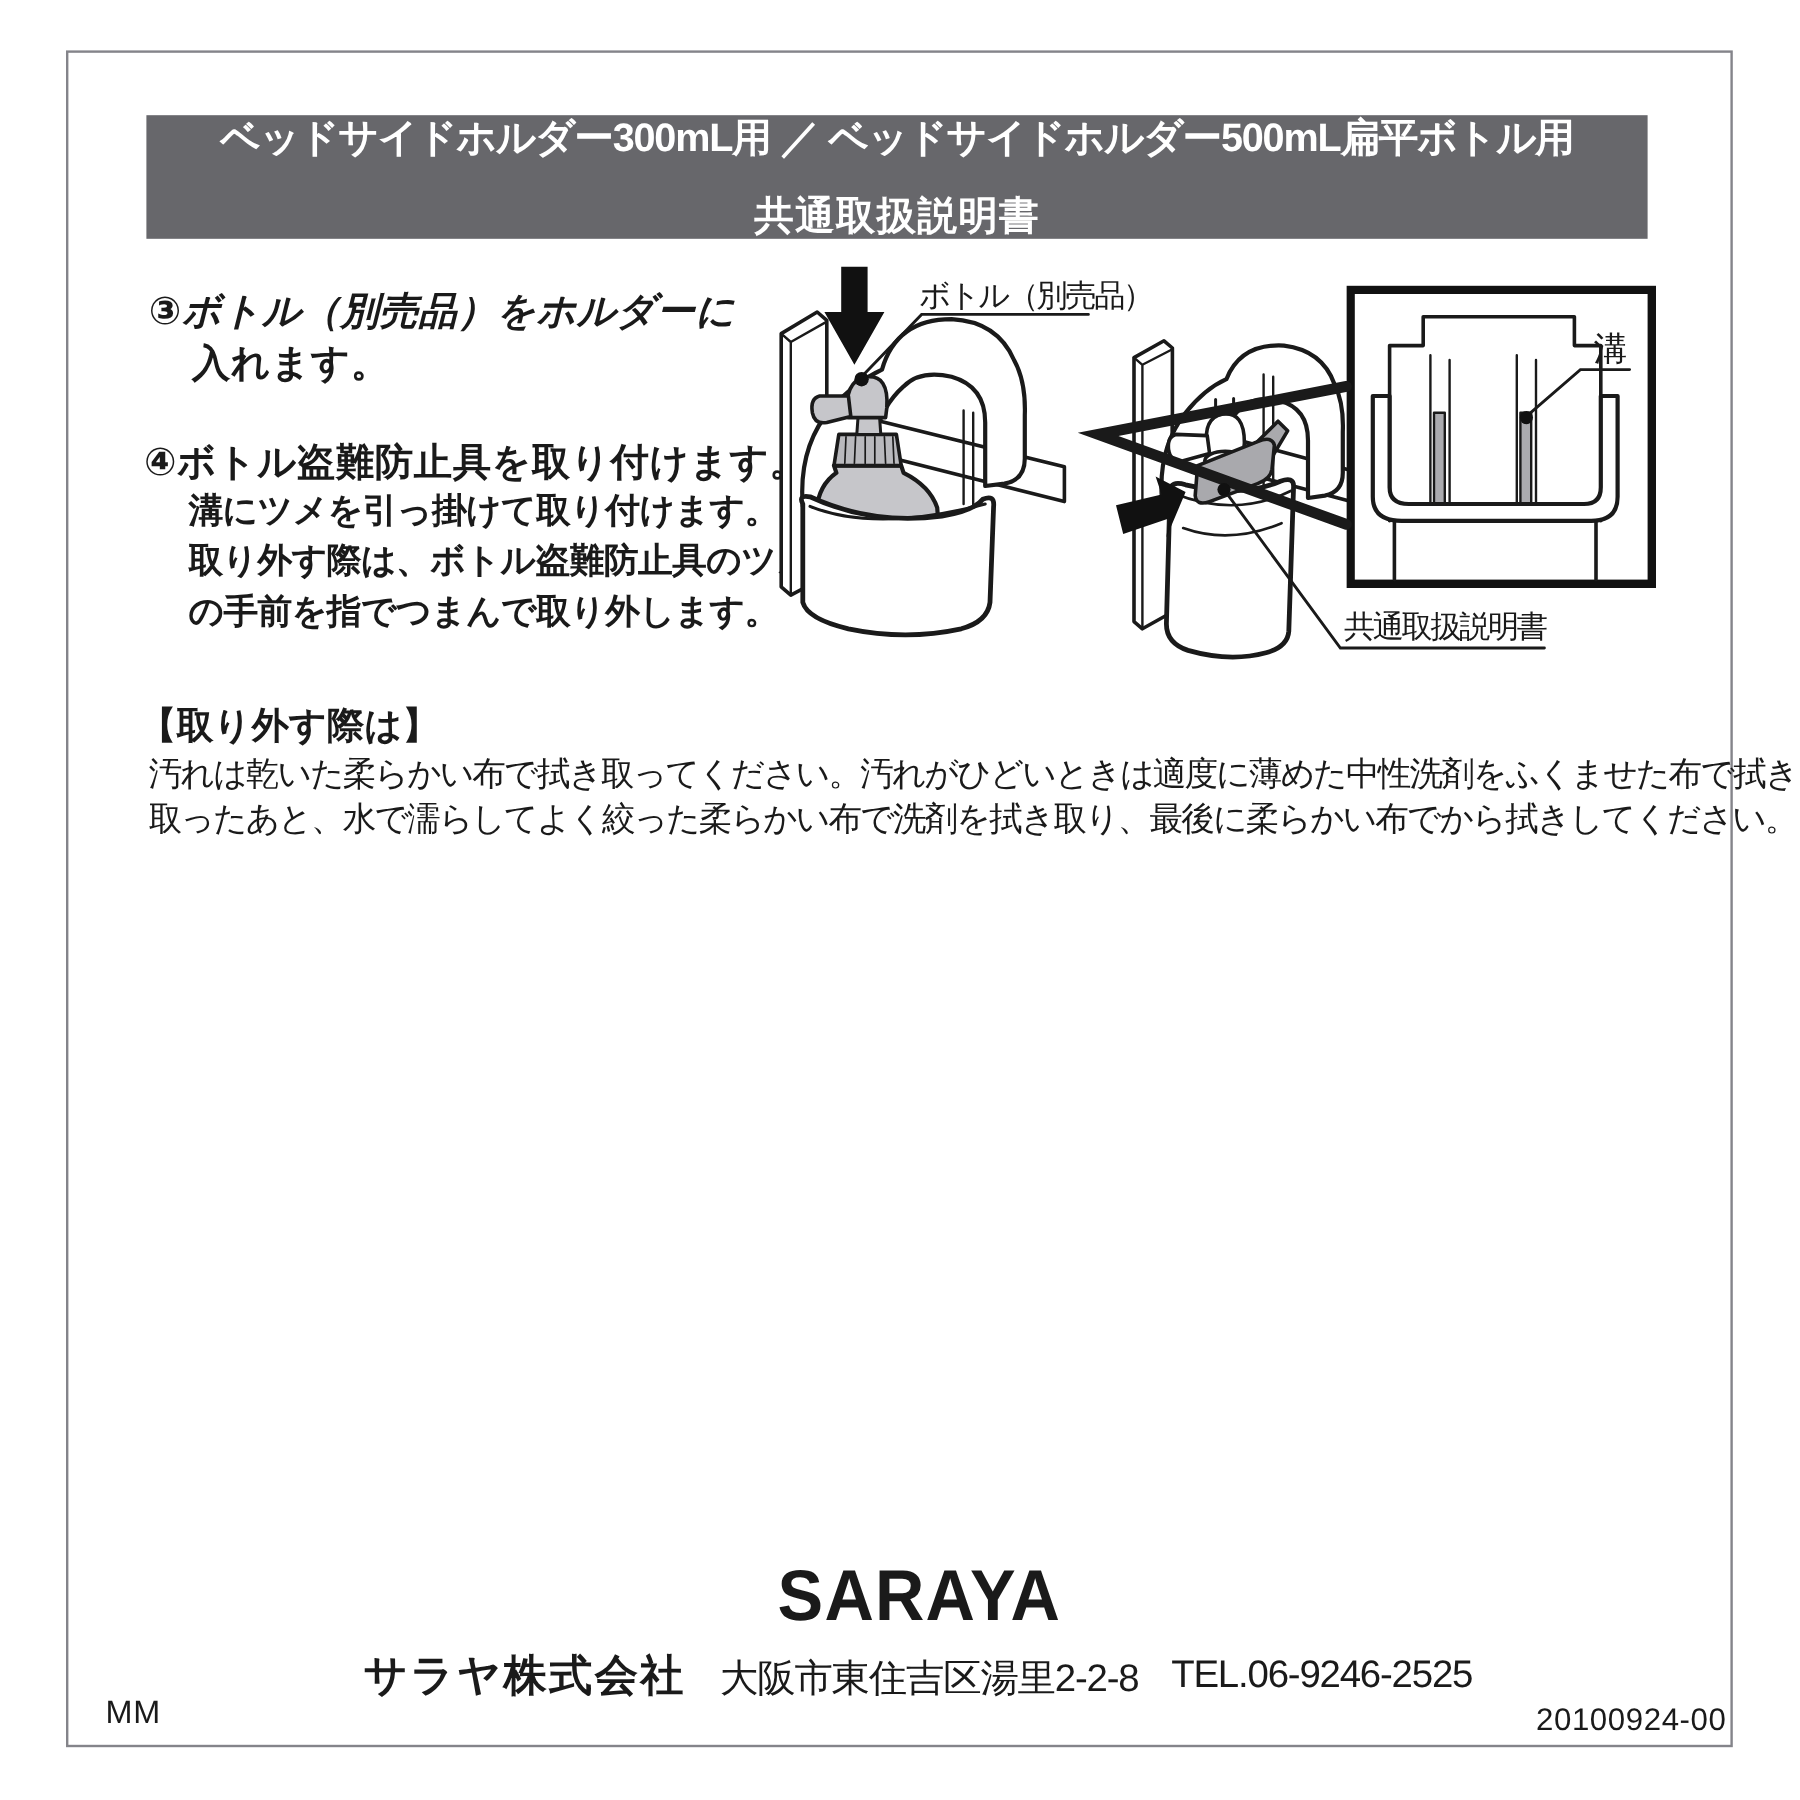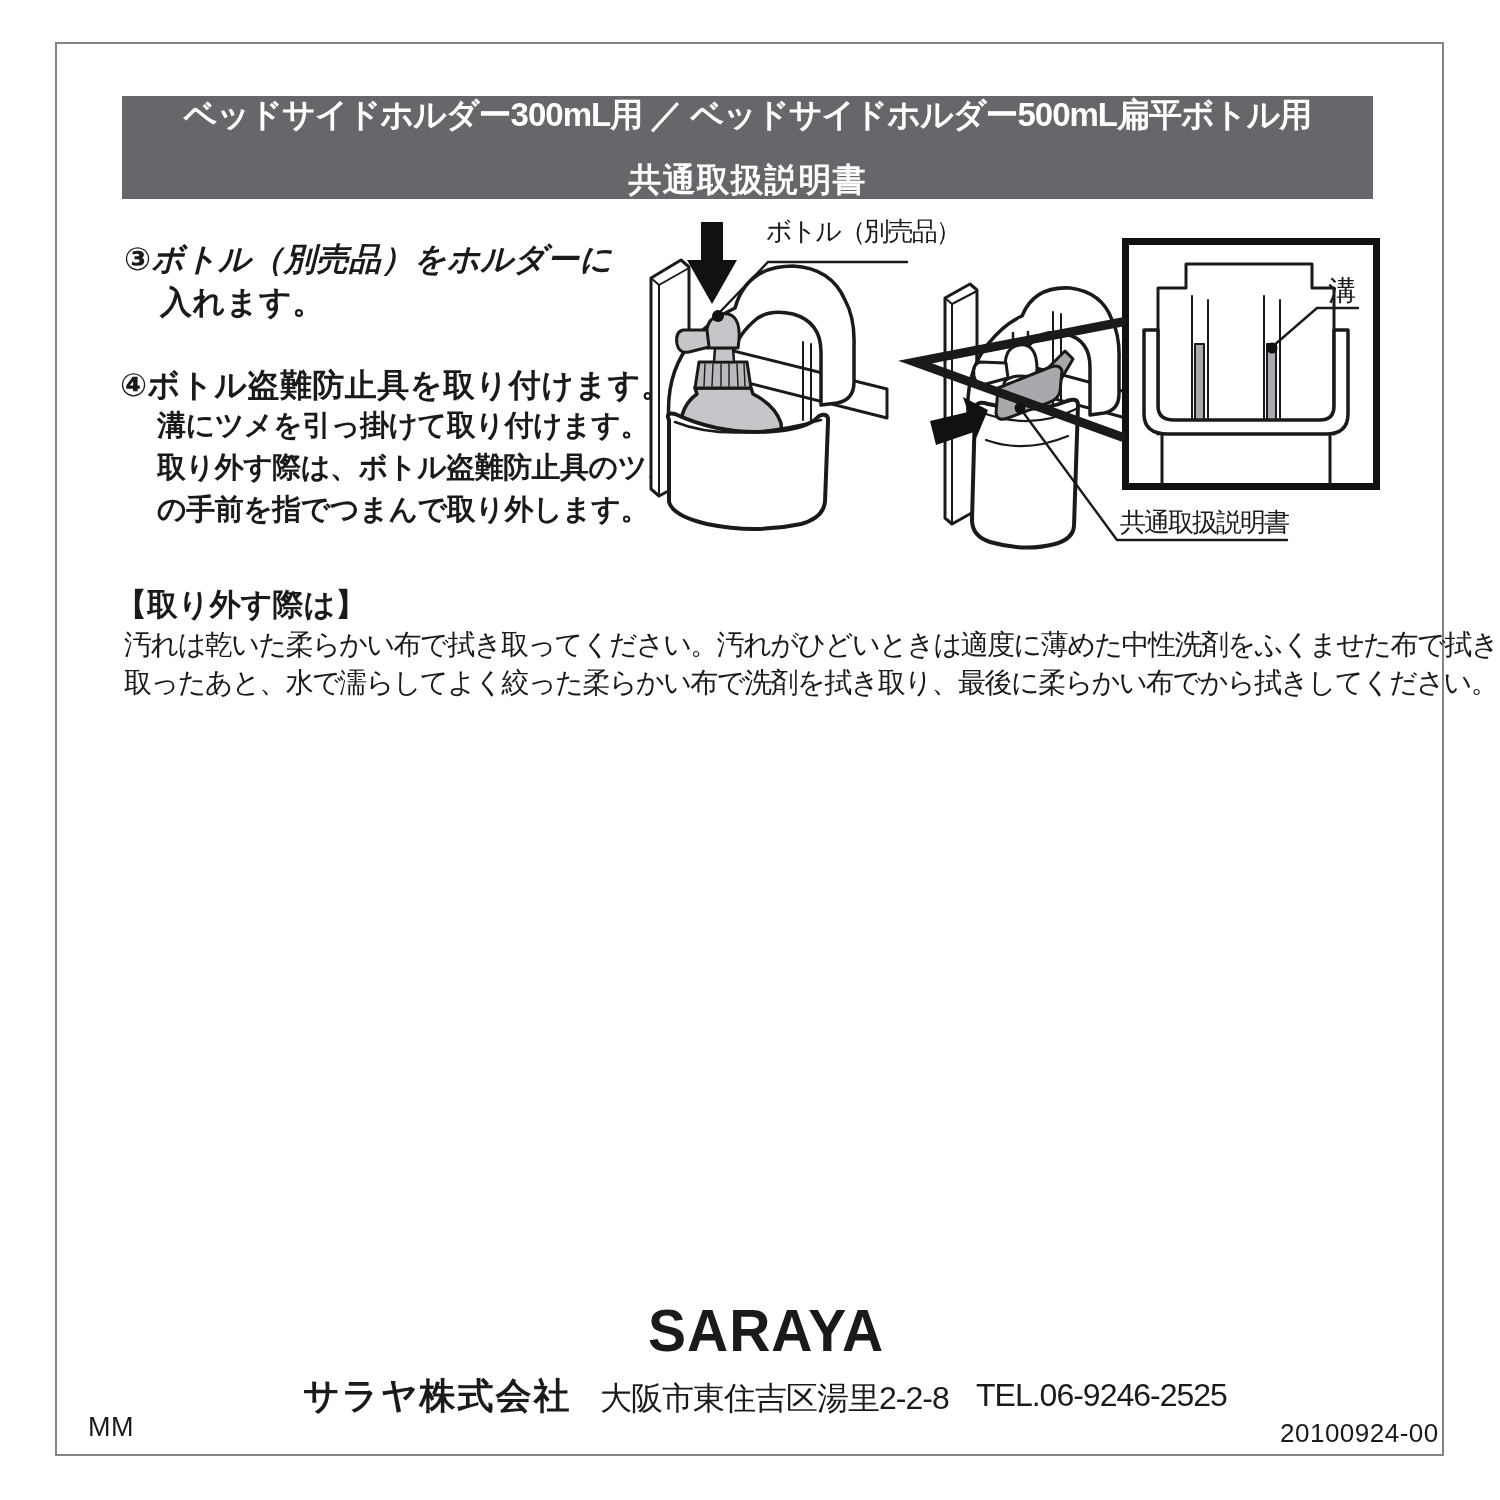--- a/index.html
+++ b/index.html
@@ -143,21 +143,21 @@
 
     <path d="M390,186 L487,318 L657,318" stroke-width="2.4"></path>
 
     <path d="M492,100 L285,140 L492,215" stroke-width="9" stroke-linejoin="miter"></path>
   </g>
   <circle cx="88" cy="94" r="6" fill="#111"></circle>
   <circle cx="642" cy="126" r="5.5" fill="#111"></circle>
   <circle cx="390" cy="186" r="5.5" fill="#111"></circle>
 </svg>
 
-<div class="abs diagram-label" style="left:766px;top:214px;">ボトル（別売品）</div>
+<div class="abs diagram-label" style="left:766px;top:229px;">ボトル（別売品）</div>
 <div class="abs diagram-label" style="left:1328px;top:272px;letter-spacing:0;font-size:28px;">溝</div>
 <div class="abs diagram-label" style="left:1120px;top:505px;">共通取扱説明書</div>
 
 <div class="abs logo" style="left:648px;top:1297px;">SARAYA</div>
 <div class="abs company-name" style="left:303px;top:1372px;">サラヤ株式会社</div>
 <div class="abs company-addr" style="left:600px;top:1377px;">大阪市東住吉区湯里2-2-8</div>
 <div class="abs company-tel" style="left:976px;top:1377px;">TEL.06-9246-2525</div>
 <div class="abs corner-code" style="left:88px;top:1412px;">MM</div>
 <div class="abs corner-code" style="left:1280px;top:1418px;width:145px;text-align:left;font-size:26px;">20100924-00</div>
 

